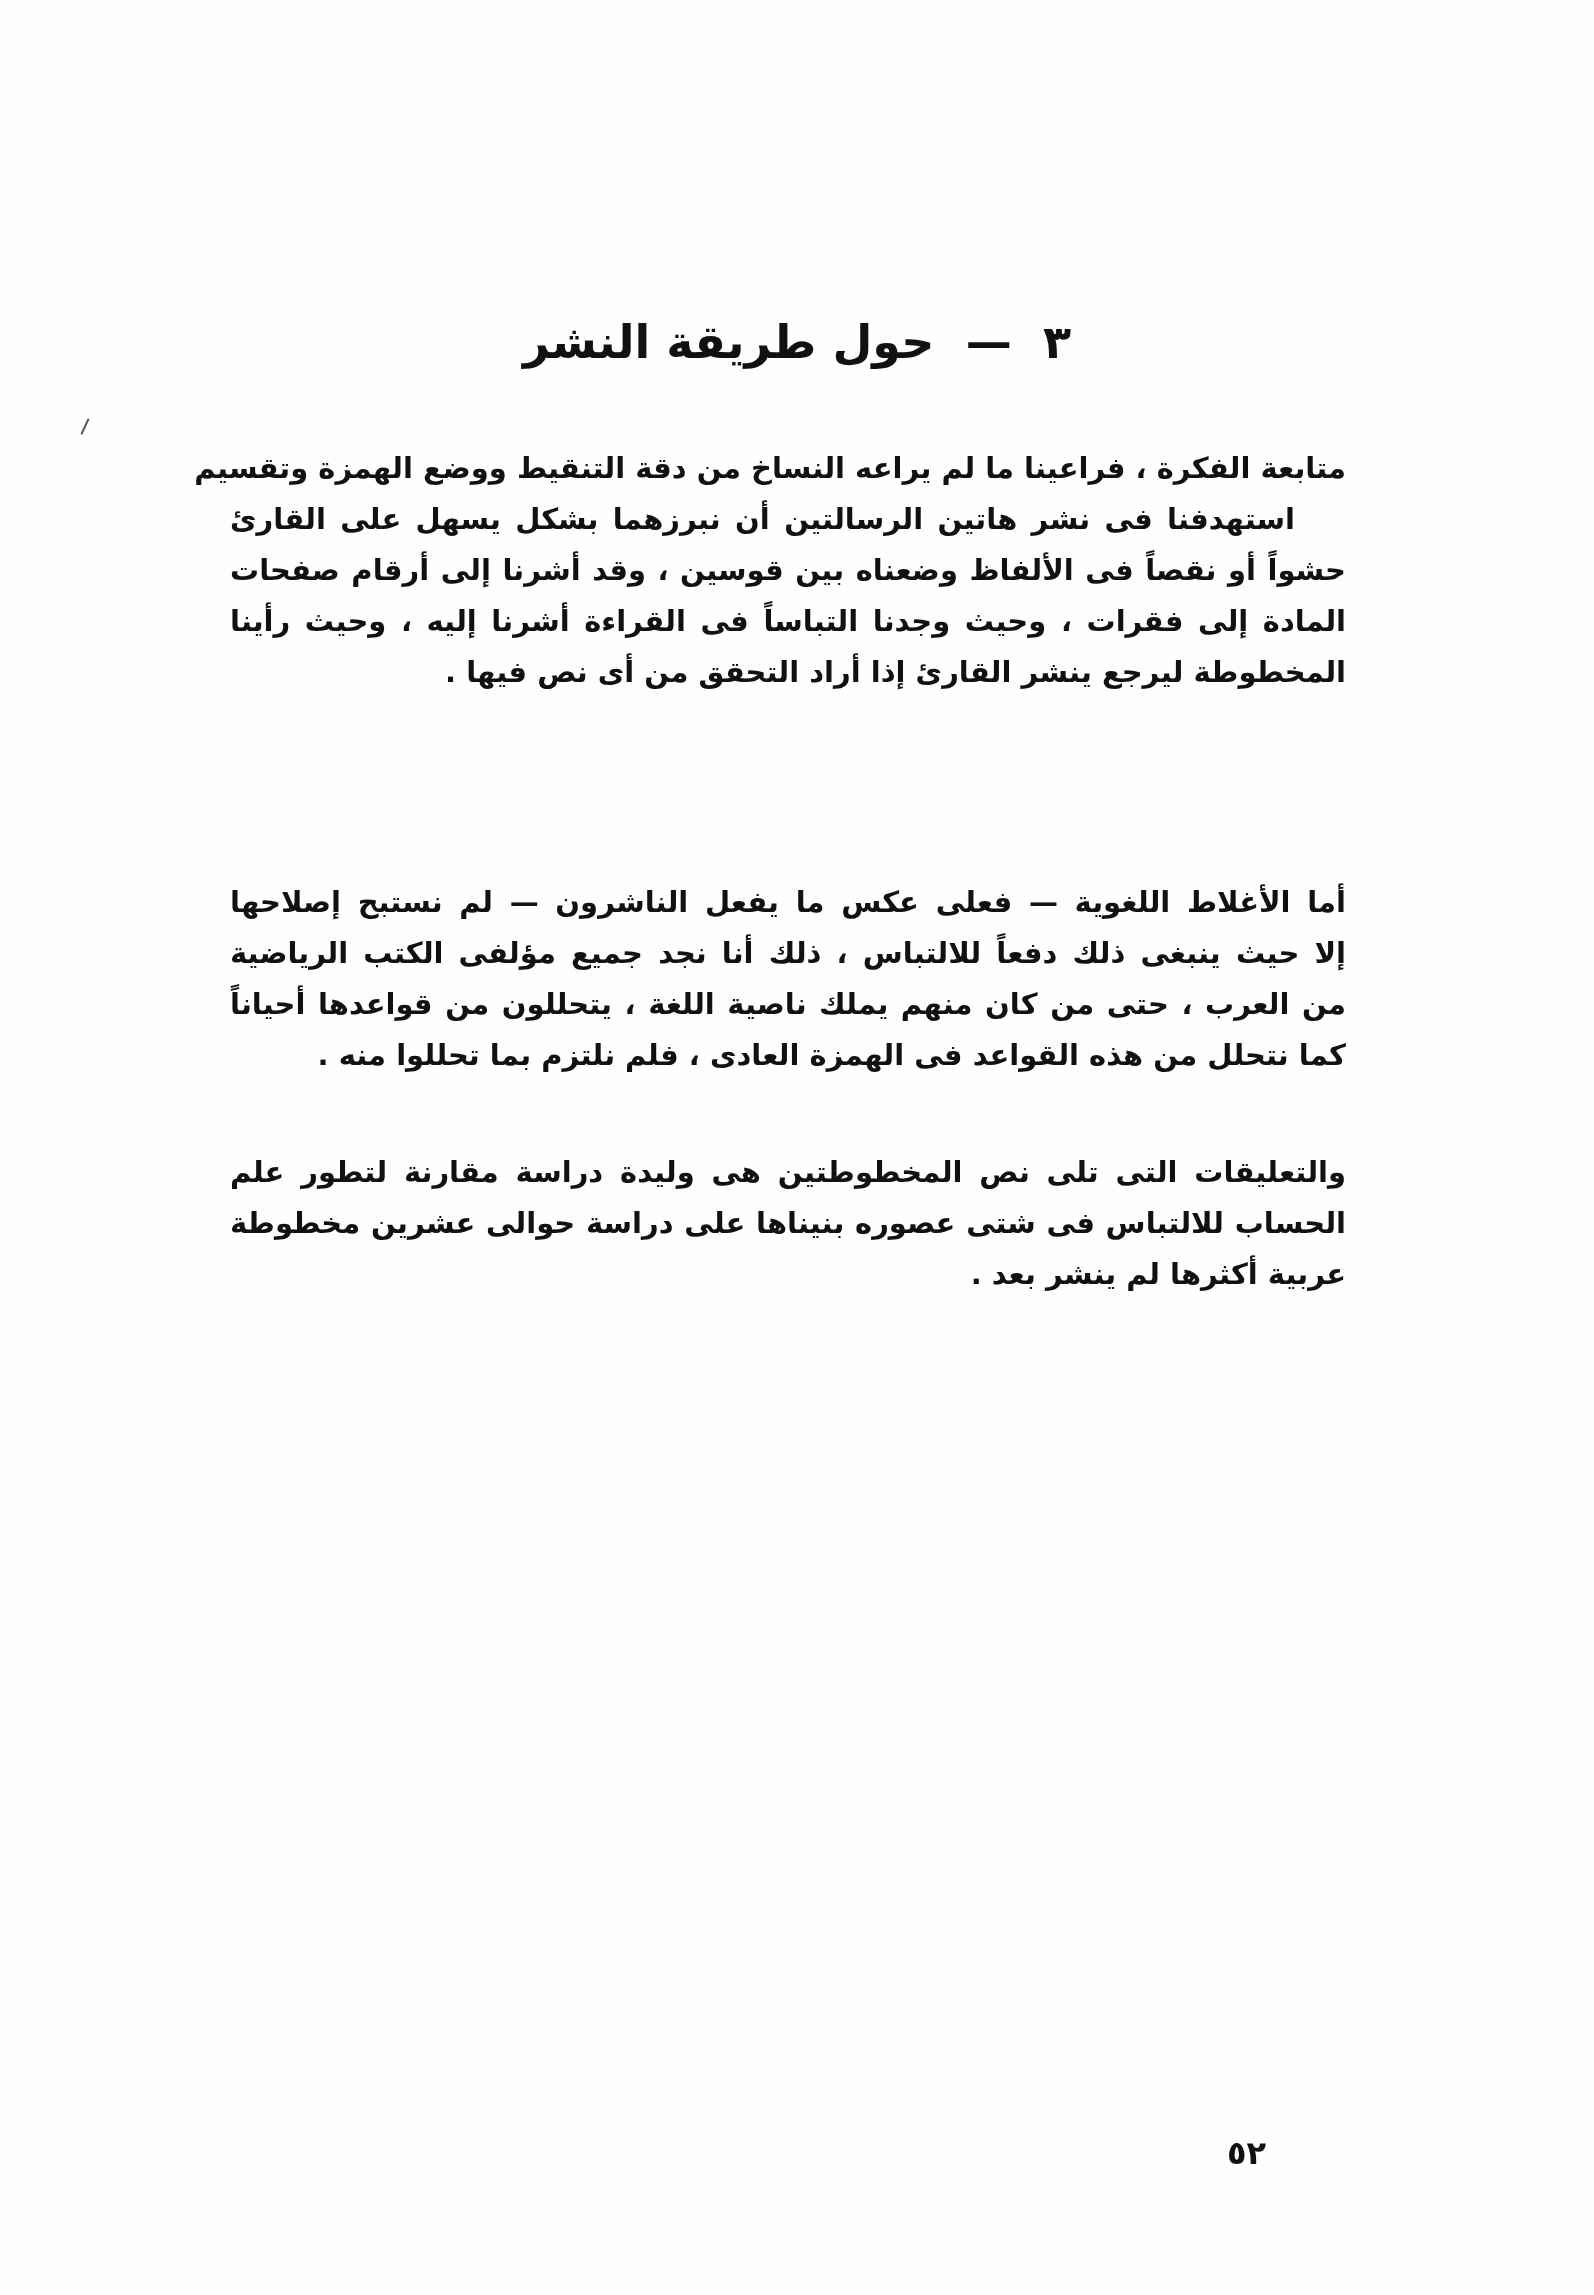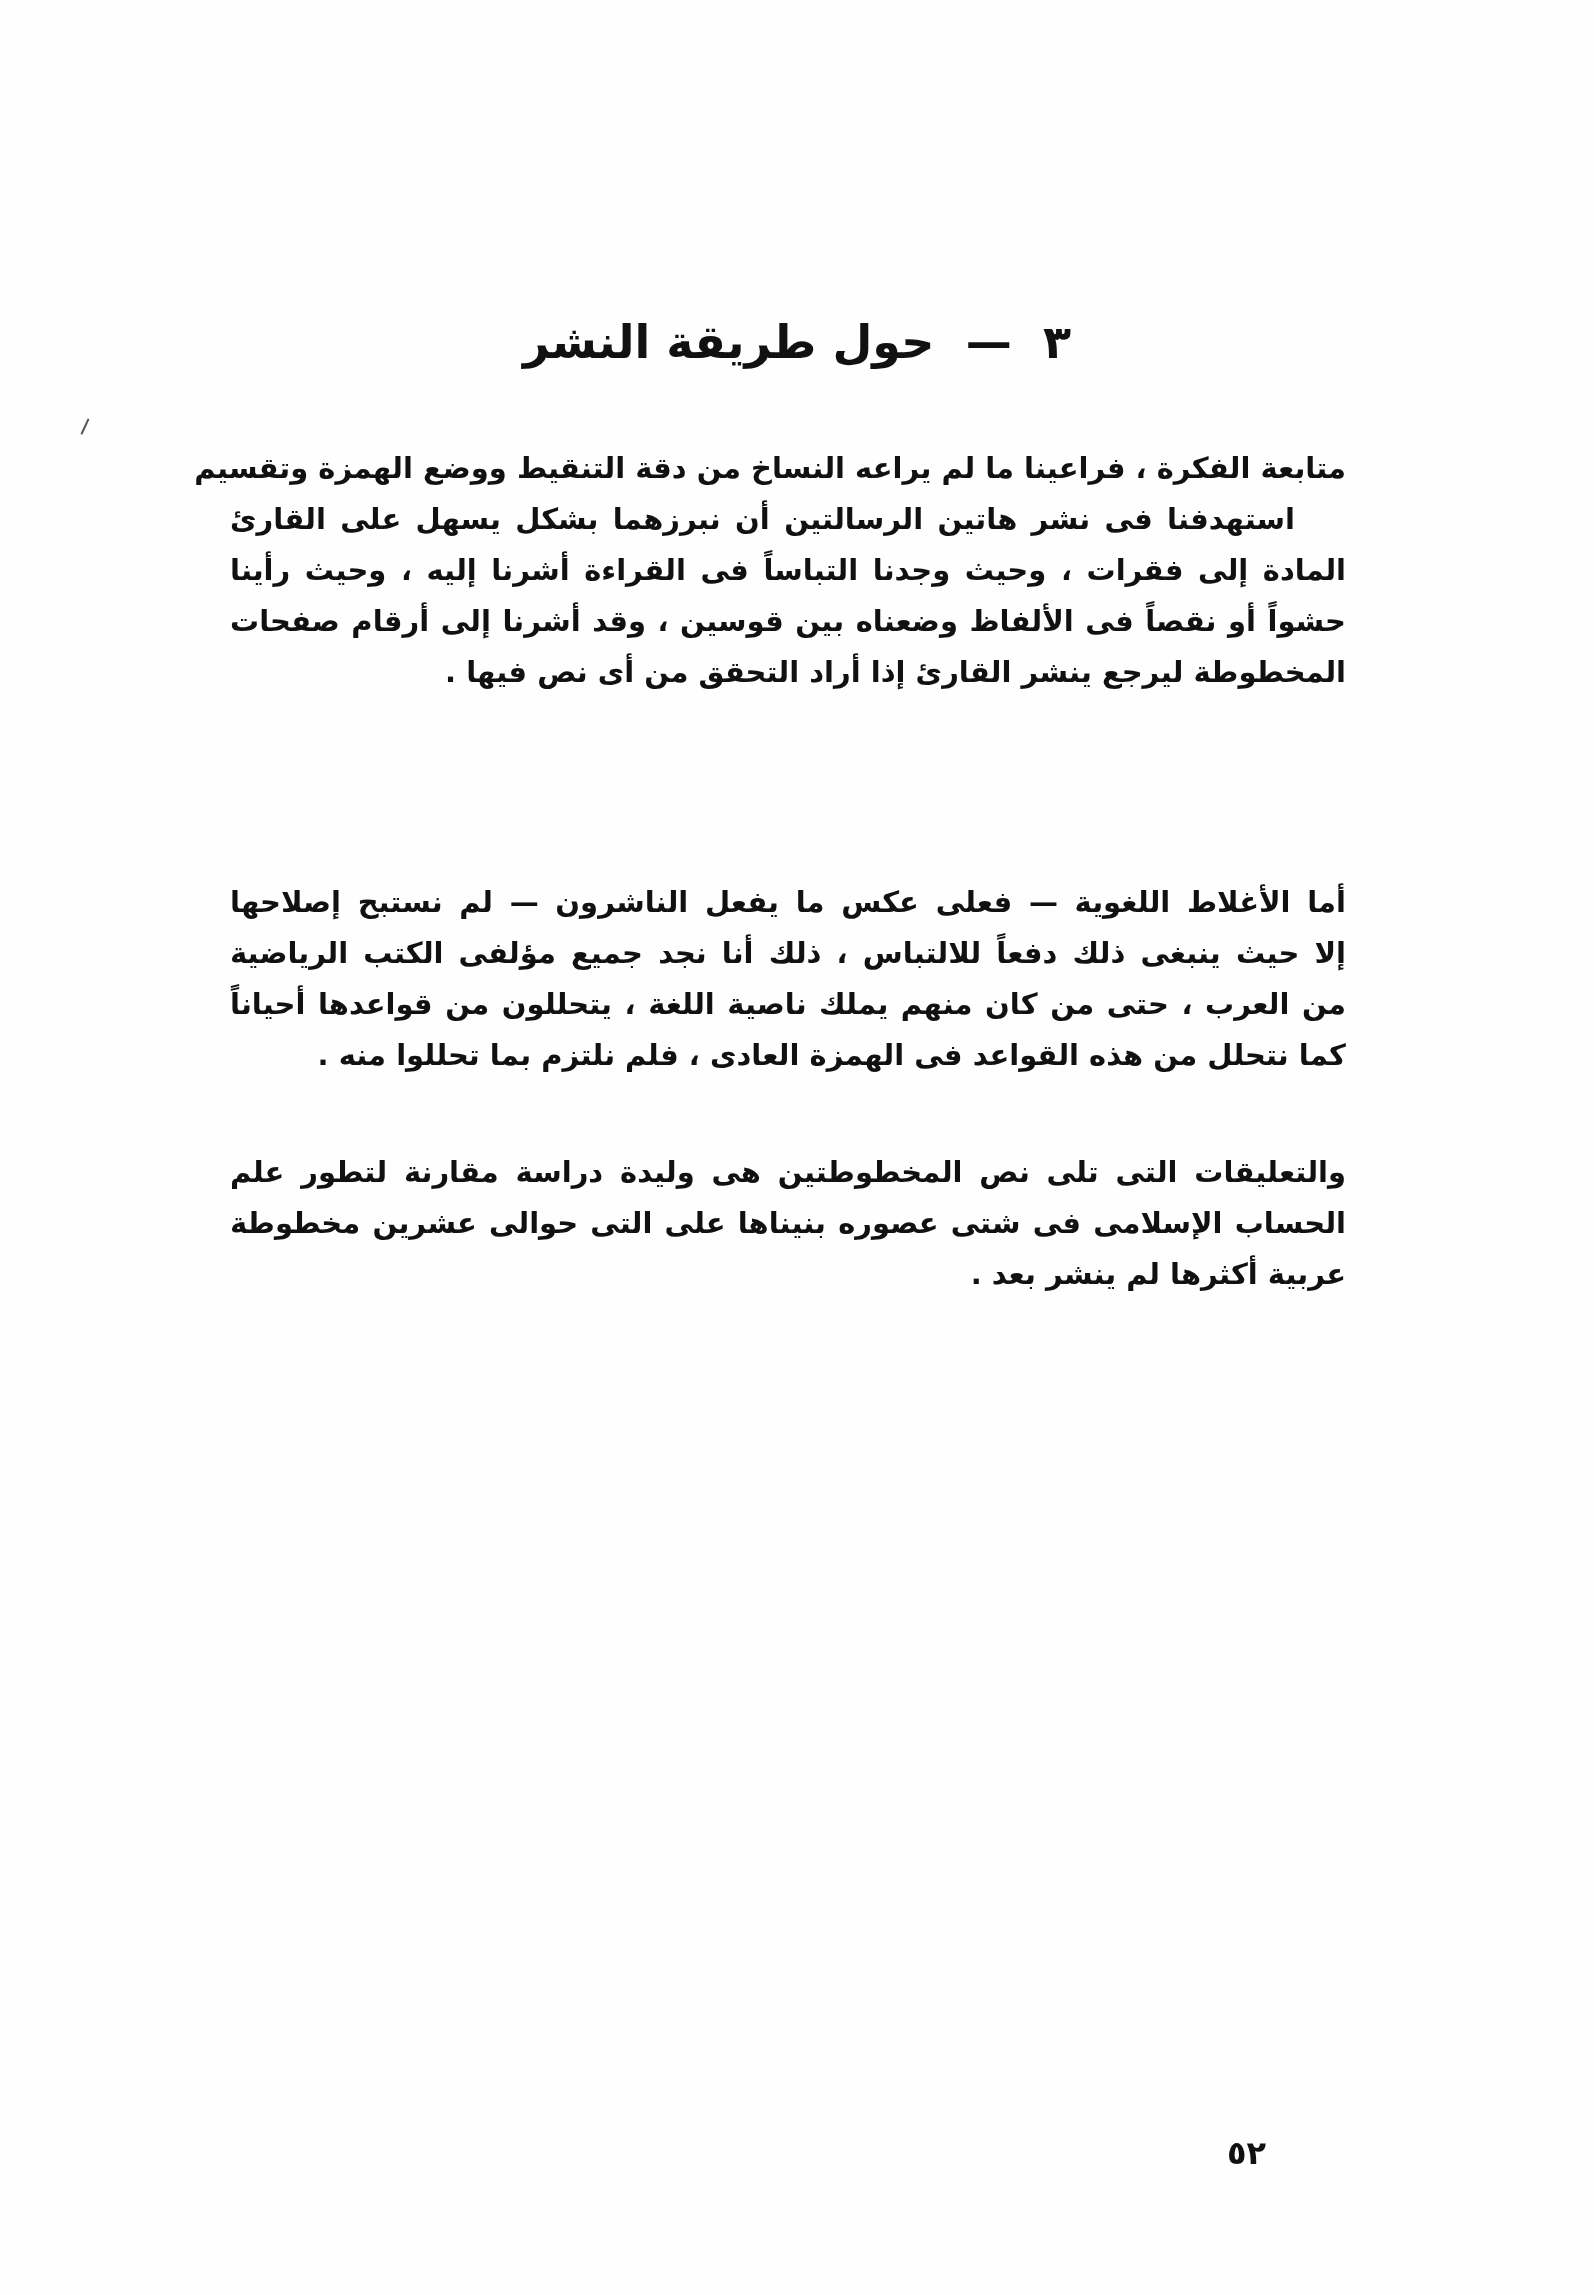--- a/index.html
+++ b/index.html
@@ -90,34 +90,34 @@
 
   <h1 class="title" style="margin:0;">
     <span class="num">٣</span>
     <span class="dash">—</span>
     <span>حول طريقة النشر</span>
   </h1>
 
   <div class="body-text para1">
     <span class="line">متابعة الفكرة ، فراعينا ما لم يراعه النساخ من دقة التنقيط ووضع الهمزة وتقسيم</span>
     <span class="line indent">استهدفنا فى نشر هاتين الرسالتين أن نبرزهما بشكل يسهل على القارئ</span>
+    <span class="line">حشواً أو نقصاً فى الألفاظ وضعناه بين قوسين ، وقد أشرنا إلى أرقام صفحات</span>
     <span class="line">المادة إلى فقرات ، وحيث وجدنا التباساً فى القراءة أشرنا إليه ، وحيث رأينا</span>
-    <span class="line">حشواً أو نقصاً فى الألفاظ وضعناه بين قوسين ، وقد أشرنا إلى أرقام صفحات</span>
     <span class="line last">المخطوطة ليرجع ينشر القارئ إذا أراد التحقق من أى نص فيها .</span>
   </div>
 
   <div class="body-text para2">
     <span class="line">أما الأغلاط اللغوية — فعلى عكس ما يفعل الناشرون — لم نستبح إصلاحها</span>
     <span class="line">إلا حيث ينبغى ذلك دفعاً للالتباس ، ذلك أنا نجد جميع مؤلفى الكتب الرياضية</span>
     <span class="line">من العرب ، حتى من كان منهم يملك ناصية اللغة ، يتحللون من قواعدها أحياناً</span>
     <span class="line last">كما نتحلل من هذه القواعد فى الهمزة العادى ، فلم نلتزم بما تحللوا منه .</span>
   </div>
 
   <div class="body-text para3">
     <span class="line">والتعليقات التى تلى نص المخطوطتين هى وليدة دراسة مقارنة لتطور علم</span>
-    <span class="line">الحساب الإسلامى فى شتى عصوره بنيناها على التى حوالى عشرين مخطوطة</span>
+    <span class="line">الحساب للالتباس فى شتى عصوره بنيناها على دراسة حوالى عشرين مخطوطة</span>
     <span class="line last">عربية أكثرها لم ينشر بعد .</span>
   </div>
 
   <div class="page-number">٥٢</div>
 
 </div>
 
 
 </body></html>

